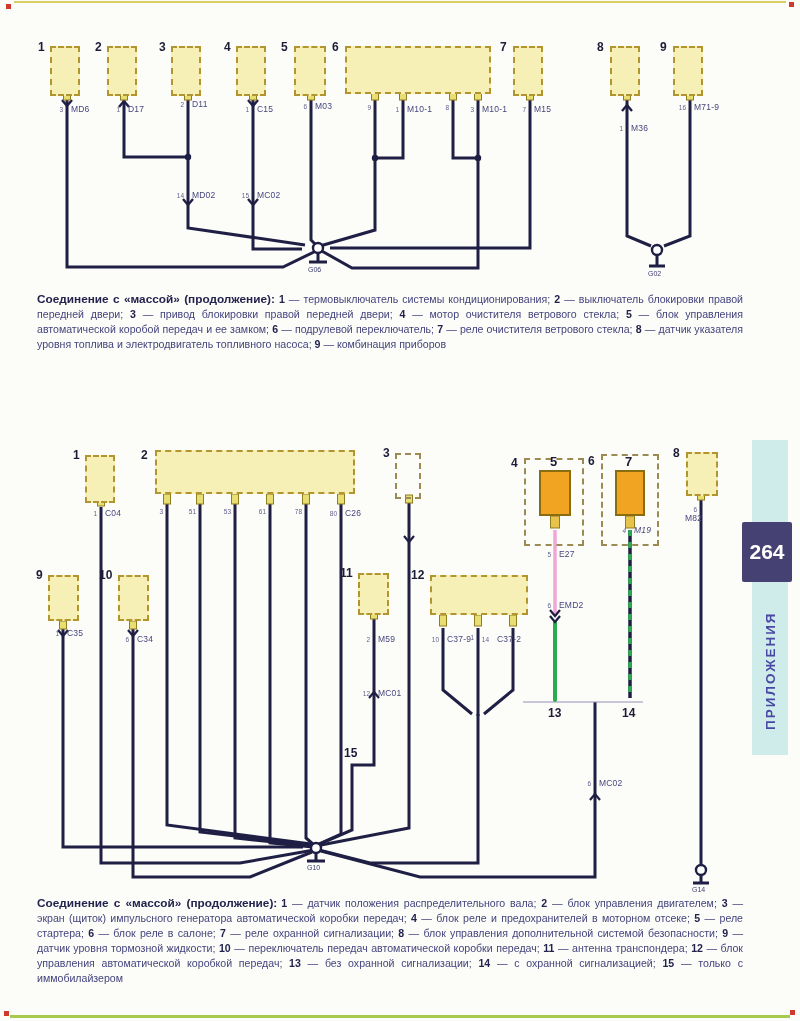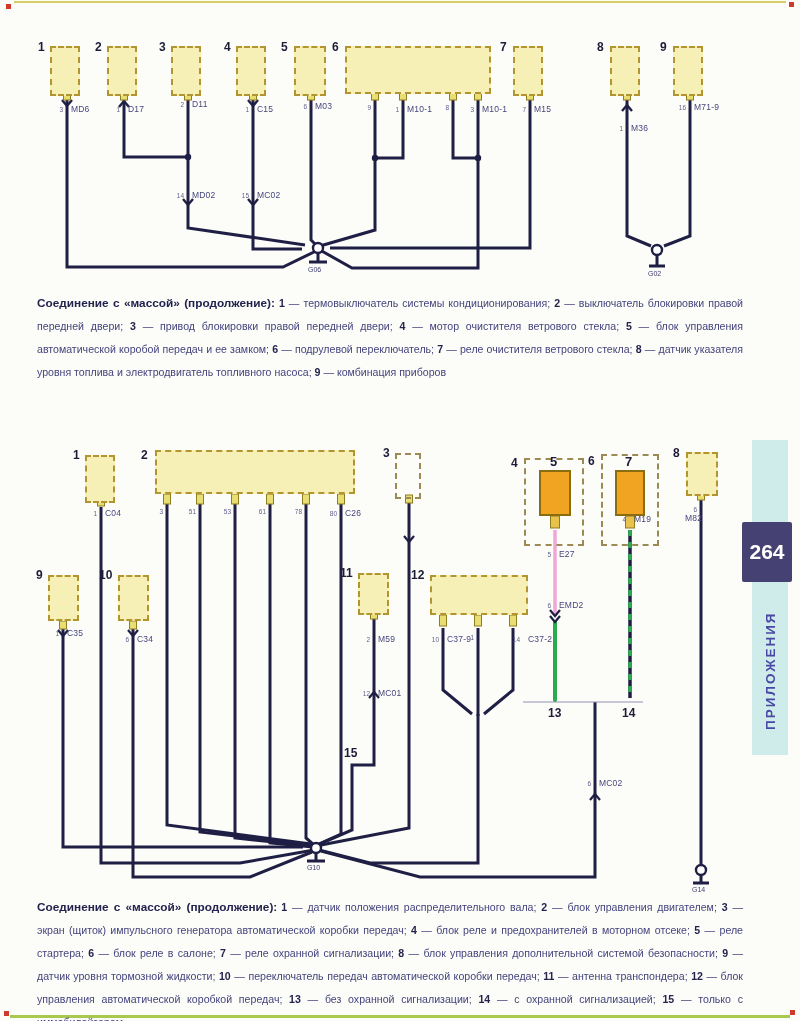--- a/index.html
+++ b/index.html
@@ -18,21 +18,21 @@
   .cn.big{font-size:13px;}
   
   .wl{position:absolute;display:flex;align-items:baseline;white-space:nowrap;}
   .wl .pin{display:inline-block;width:12px;text-align:right;font-size:6.5px;color:#62628f;margin-right:8px;}
   .wl .wn{font-size:8.5px;color:#46467f;letter-spacing:.2px;}
   
   .bl{position:absolute;font-weight:bold;font-size:12px;color:#1c1c38;}
   
   .gl{position:absolute;font-size:7px;color:#3d3d70;}
   
-  .caption{position:absolute;width:706px;font-size:10.6px;line-height:23px;color:#44447d;text-align:justify;}
+  .caption{position:absolute;width:706px;font-size:10.6px;line-height:15px;color:#44447d;text-align:justify;}
   .caption b{color:#23234e;}
   .caption .ttl{font-size:11.8px;margin-right:4px;}
   
   .side-strip{position:absolute;background:#cfeceb;}
   .page-box{position:absolute;background:#454173;color:#fff;font-weight:bold;font-size:21px;
             display:flex;align-items:center;justify-content:center;border-radius:2px;}
   .side-vtext{position:absolute;display:flex;align-items:center;justify-content:center;
               writing-mode:vertical-rl;transform:rotate(180deg);
               font-weight:bold;font-size:13.5px;letter-spacing:2px;color:#4a48a5;}
   
@@ -291,21 +291,21 @@
     <span class="pin">78</span>
     </div>
   <div class="wl" style="left:325px;top:68px;">
     <span class="pin">80</span>
     <span class="wn">C26</span>
     </div>
   <div class="wl" style="left:539px;top:85px;margin-top:24px;">
     <span class="pin">5</span>
     <span class="wn">E27</span>
     </div>
-  <div class="wl" style="left:614px;top:74px;">
+  <div class="wl" style="left:614px;top:85px;font-style:italic;">
     <span class="pin">4</span>
     <span class="wn">M19</span>
     </div>
   <div class="wl" style="left:685px;top:66px;flex-direction:column;">
     <span class="pin">6</span>
     <span class="wn">M82</span>
     </div>
   <div class="wl" style="left:47px;top:188px;">
     <span class="pin">1</span>
     <span class="wn">C35</span>
@@ -318,21 +318,21 @@
     <span class="pin">2</span>
     <span class="wn">M59</span>
     </div>
   <div class="wl" style="left:427px;top:194px;">
     <span class="pin">10</span>
     <span class="wn">C37-9</span>
     </div>
   <div class="wl" style="left:462px;top:194px;">
     <span class="pin">1</span>
     </div>
-  <div class="wl" style="left:508px;top:194px;justify-content:center;">
+  <div class="wl" style="left:477px;top:194px;justify-content:center;">
     <span class="pin">14</span>
     <span class="wn">C37-2</span>
     </div>
 
   <div class="wl" style="left:539px;top:160px;">
     <span class="pin">6</span>
     <span class="wn">EMD2</span>
     </div>
   <div class="wl" style="left:358px;top:248px;">
     <span class="pin">12</span>

